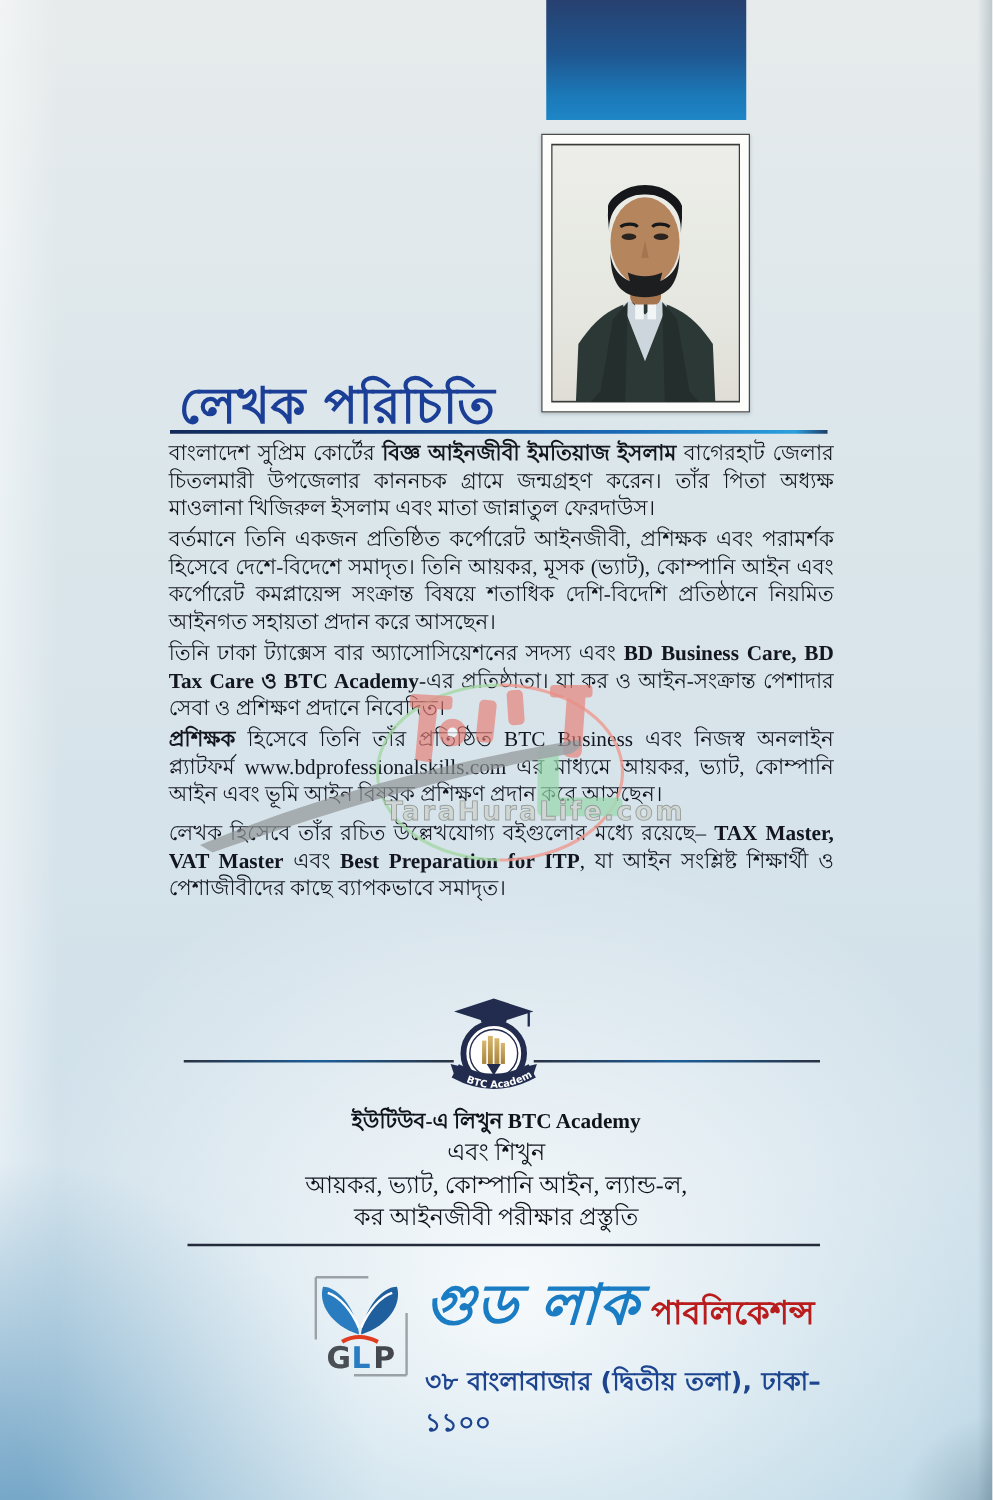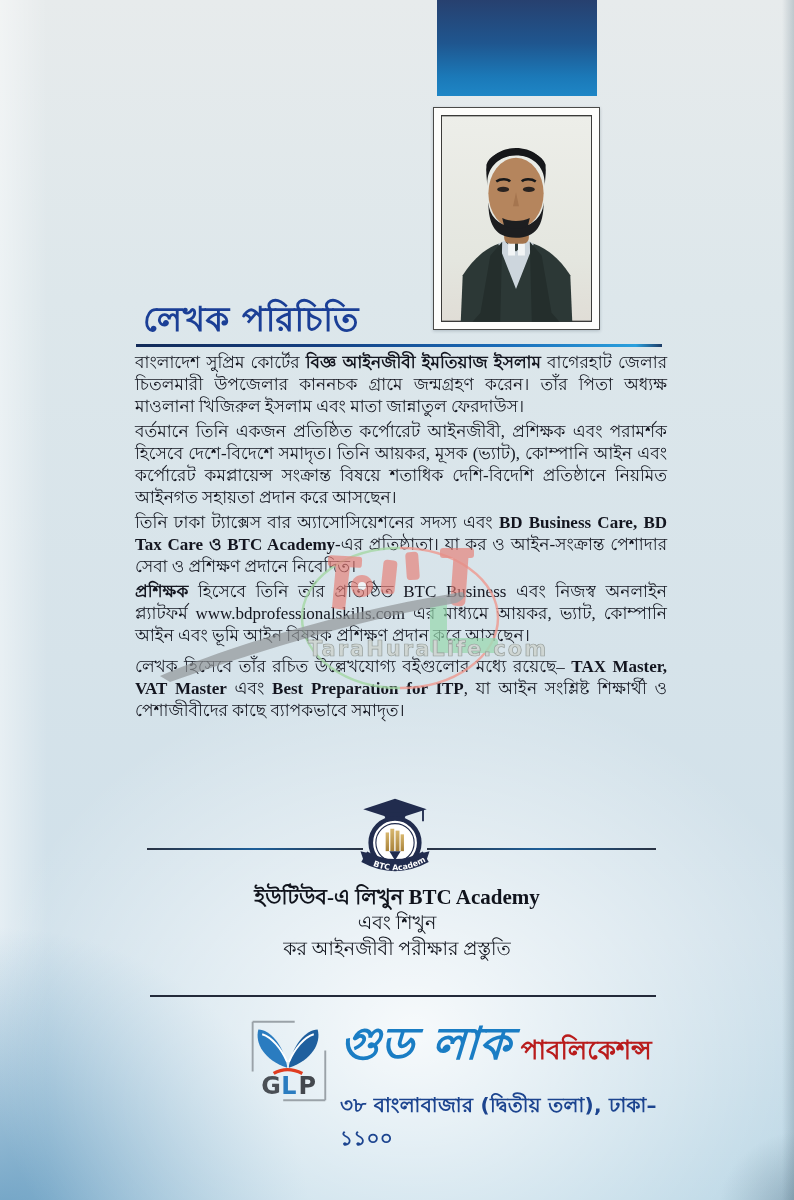--- a/index.html
+++ b/index.html
@@ -21,41 +21,41 @@
 
   .blue-rect{position:absolute;left:437px;top:0;width:160px;height:96px;
     background:linear-gradient(180deg,#27406f 0%,#1f568f 45%,#1b79b8 80%,#1e86c6 100%);}
 
   .photo-frame{position:absolute;left:433px;top:107px;width:167px;height:223px;
     background:#fdfdfb;border:1.5px solid #4a4a48;box-sizing:border-box;padding:7px;
     box-shadow:0 1px 3px rgba(40,60,80,.25);}
   .photo-frame svg{display:block;width:100%;height:100%;}
 
   .page-heading{position:absolute;left:143px;top:293px;width:400px;
-    font-family:"DejaVu Sans",sans-serif;font-weight:bold;font-size:34px;color:#1b3f96;
+    font-family:"DejaVu Sans",sans-serif;font-weight:bold;font-size:40px;color:#1b3f96;
     letter-spacing:.5px;}
   .heading-rule{position:absolute;left:136px;top:344px;width:526px;height:3px;
     background:linear-gradient(90deg,#122a58 0%,#143f82 35%,#1a6cb8 70%,#2ba0dd 95%,#1e3c66 100%);}
 
   .bio{position:absolute;left:135px;top:352px;width:532px;z-index:2;
     font-size:17px;line-height:22px;color:#13151f;text-align:justify;}
   .para{margin:0 0 3px 0;}
   .para.gap{margin-top:9px;}
   .b{font-weight:bold;}
 
   .academy-rule{position:absolute;top:848px;height:2px;
     background:linear-gradient(90deg,#2a3242,#1d5f9a,#2a3242);}
   .academy-rule.left{left:147px;width:216px;}
   .academy-rule.right{left:427px;width:229px;}
   .academy-logo{position:absolute;left:350px;top:797px;width:90px;height:84px;}
   .academy-logo svg{display:block;width:100%;height:100%;}
 
   .academy-lines{position:absolute;left:0;top:884px;width:794px;text-align:center;
     color:#10131c;font-size:19px;line-height:26px;}
-  .academy-line.first{font-weight:bold;font-size:21px;}
+  .academy-line.first{font-weight:bold;font-size:17px;}
 
   .pub-rule{position:absolute;left:150px;top:995px;width:506px;height:2px;background:#232a3a;}
 
   .glp-logo{position:absolute;left:244px;top:1018px;width:88px;height:86px;}
   .glp-logo svg{display:block;width:100%;height:100%;}
   .pub-text{position:absolute;left:340px;top:1020px;width:330px;}
   .pub-name-line{display:flex;align-items:baseline;gap:9px;white-space:nowrap;}
   .pub-name-script{font-family:"DejaVu Sans",sans-serif;font-size:45px;line-height:48px;
     font-weight:bold;font-style:italic;color:#1a7dc4;letter-spacing:1px;transform:skewX(-3deg);}
   .pub-name-suffix{font-family:"DejaVu Sans",sans-serif;font-size:26px;font-weight:bold;color:#b91c1c;}
@@ -146,20 +146,21 @@
     <path id="ribbonTextPath" d="M14,70 Q45,87 76,70" fill="none"></path>
     <text font-family="DejaVu Sans, sans-serif" font-size="8.5" font-weight="bold" fill="#ffffff">
       <textPath href="#ribbonTextPath" startOffset="8">BTC Academy</textPath>
     </text>
   </svg>
 </div>
 
 <div class="academy-lines">
     <div class="academy-line first">ইউটিউব-এ লিখুন BTC Academy</div>
     <div class="academy-line">এবং শিখুন</div>
+    <div class="academy-line">আয়কর, ভ্যাট, কোম্পানি আইন, ল্যান্ড-ল,</div>
     <div class="academy-line">কর আইনজীবী পরীক্ষার প্রস্তুতি</div>
   </div>
 
 <div class="pub-rule"></div>
 
 <div class="glp-logo">
   <svg viewBox="0 0 90 90">
     <path d="M8,4 L8,56 M8,4 L52,4" stroke="#9aa2a8" stroke-width="2" fill="none"></path>
     <path d="M84,34 L84,86 M84,86 L40,86" stroke="#9aa2a8" stroke-width="2" fill="none"></path>
     <g>

